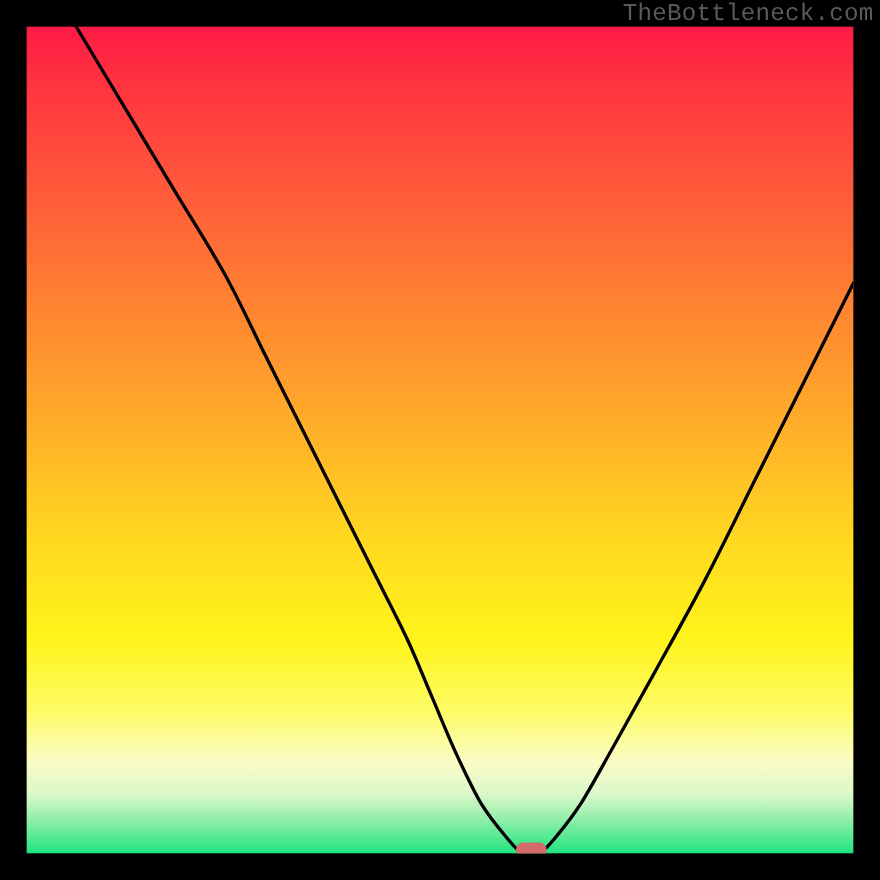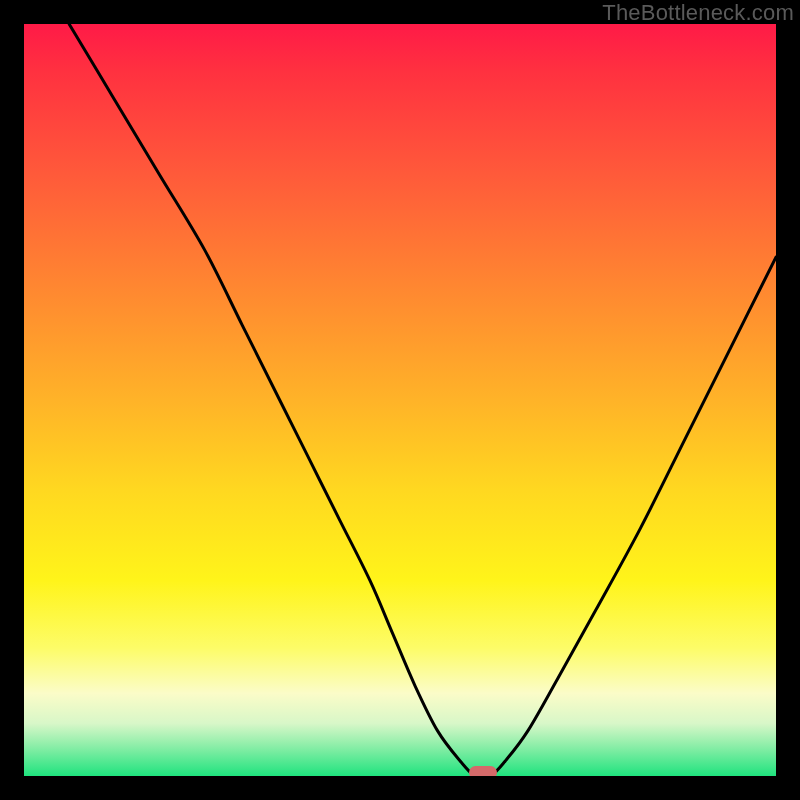--- a/index.html
+++ b/index.html
@@ -11,20 +11,21 @@
     overflow: hidden;
     font-family: Arial, Helvetica, sans-serif;
   }
   .frame {
     position: absolute;
     left: 0;
     top: 0;
     width: 800px;
     height: 800px;
     background: #000;
+    font-family: Liberation Mono, monospace;
   }
   .plot {
     position: absolute;
     left: 24px;
     top: 24px;
     width: 752px;
     height: 752px;
     overflow: hidden;
   }
   .gradient-bg {

